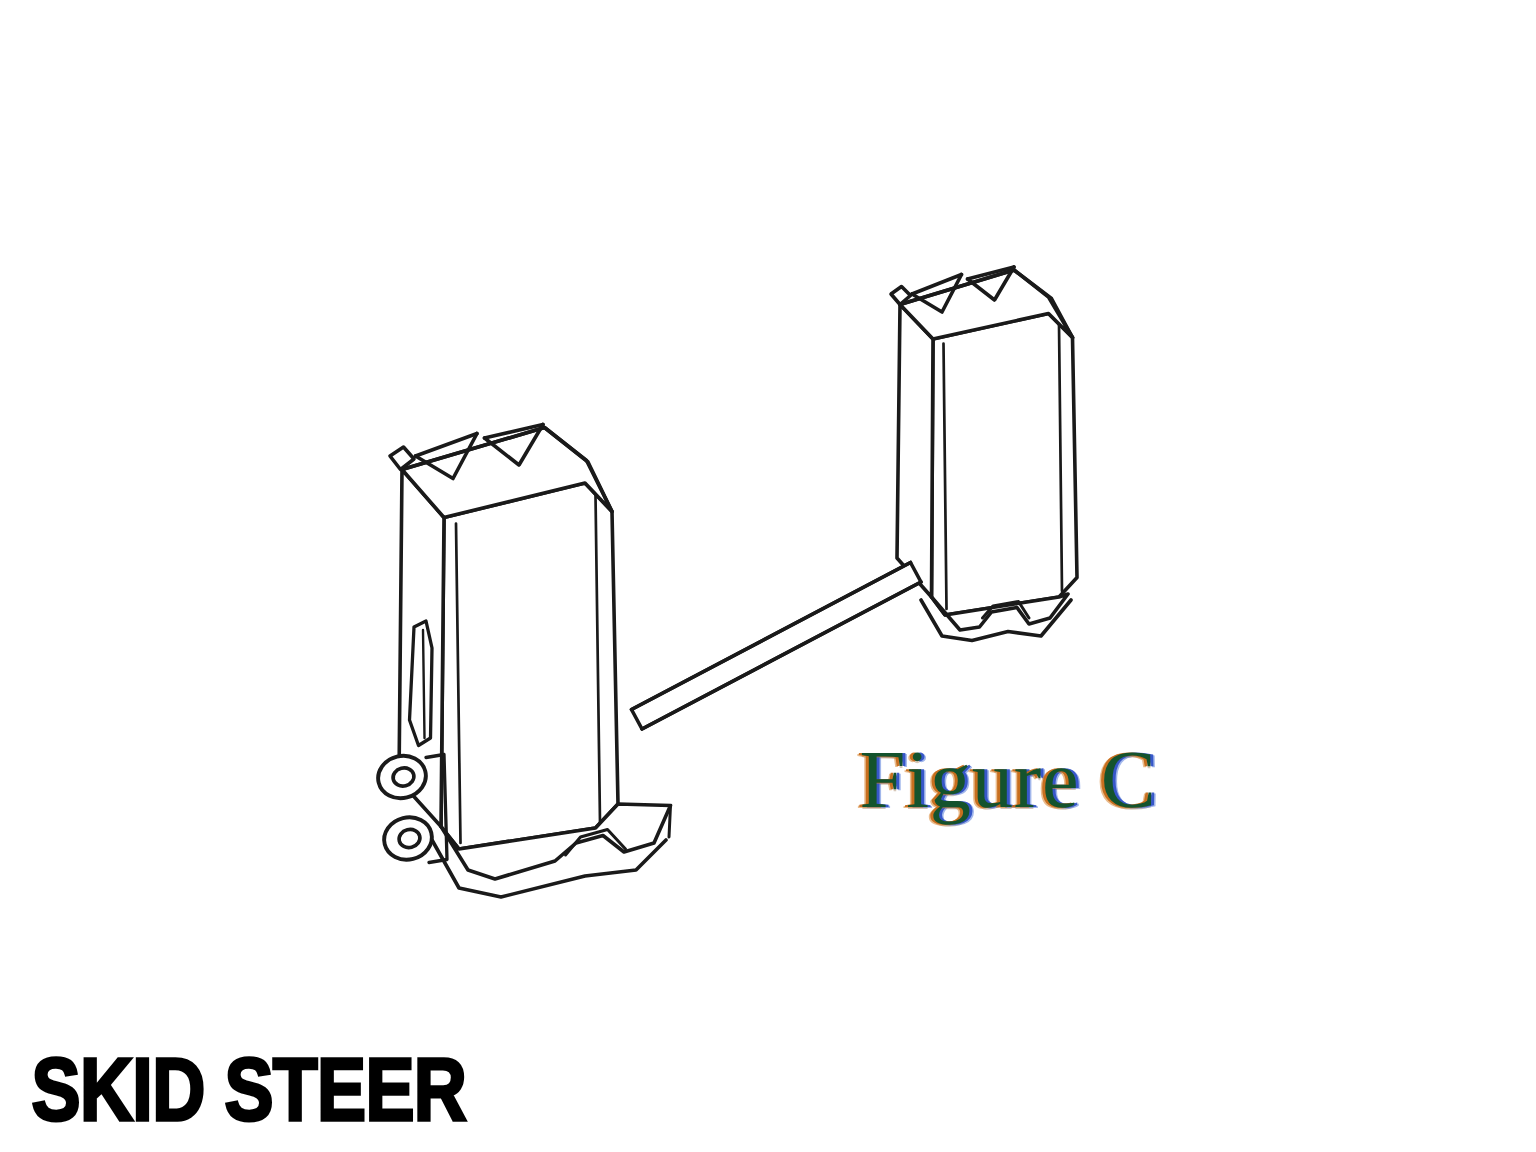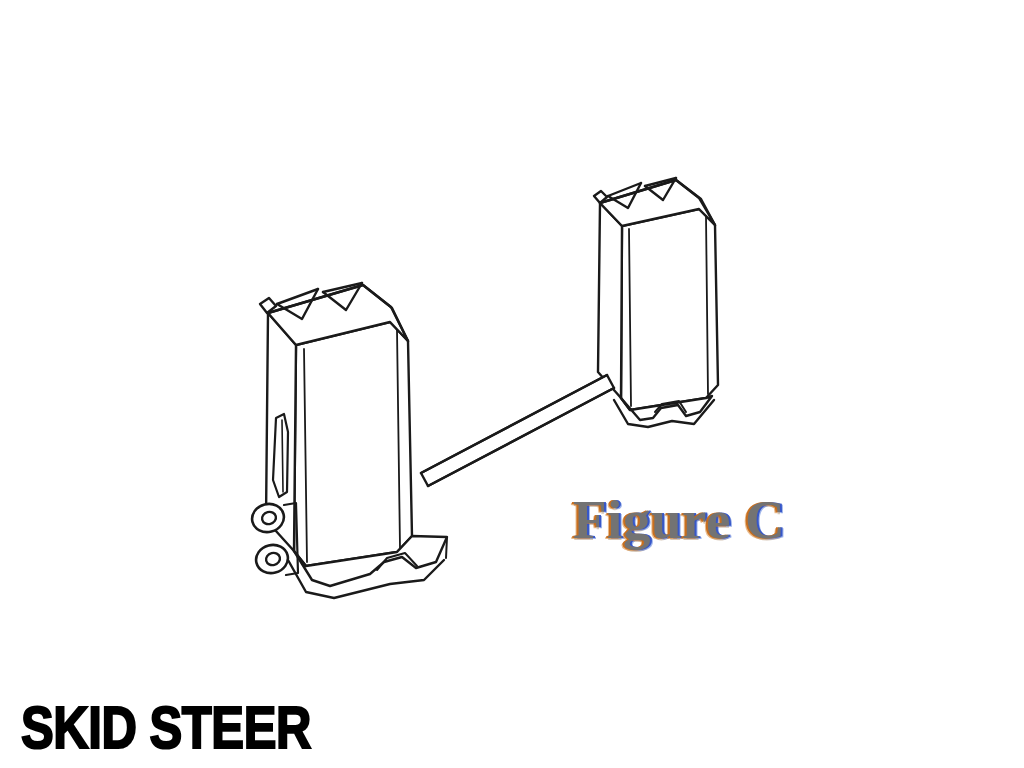--- a/index.html
+++ b/index.html
@@ -24,26 +24,26 @@
     width: 1024px;
     height: 768px;
   }
 
   
   #figure-caption {
     position: absolute;
     left: 573px;
     top: 490px;
     font-family: "Liberation Serif", "DejaVu Serif", serif;
-    font-weight: bold;
+    font-weight: normal;
     font-size: 55px;
     line-height: 60px;
     letter-spacing: 0.5px;
     white-space: nowrap;
-    color: #737373;
+    color: #14532d;
     
     text-shadow:
       -2.0px 0   0 rgba(196, 104, 22, 0.92),
       -3.0px 0.5px 0 rgba(214, 126, 36, 0.52),
        2.0px 0   0 rgba(40, 74, 196, 0.88),
        3.0px 0.5px 0 rgba(60, 104, 214, 0.48),
        0   1.5px 0 rgba(122, 72, 24, 0.30);
   }
 
   

